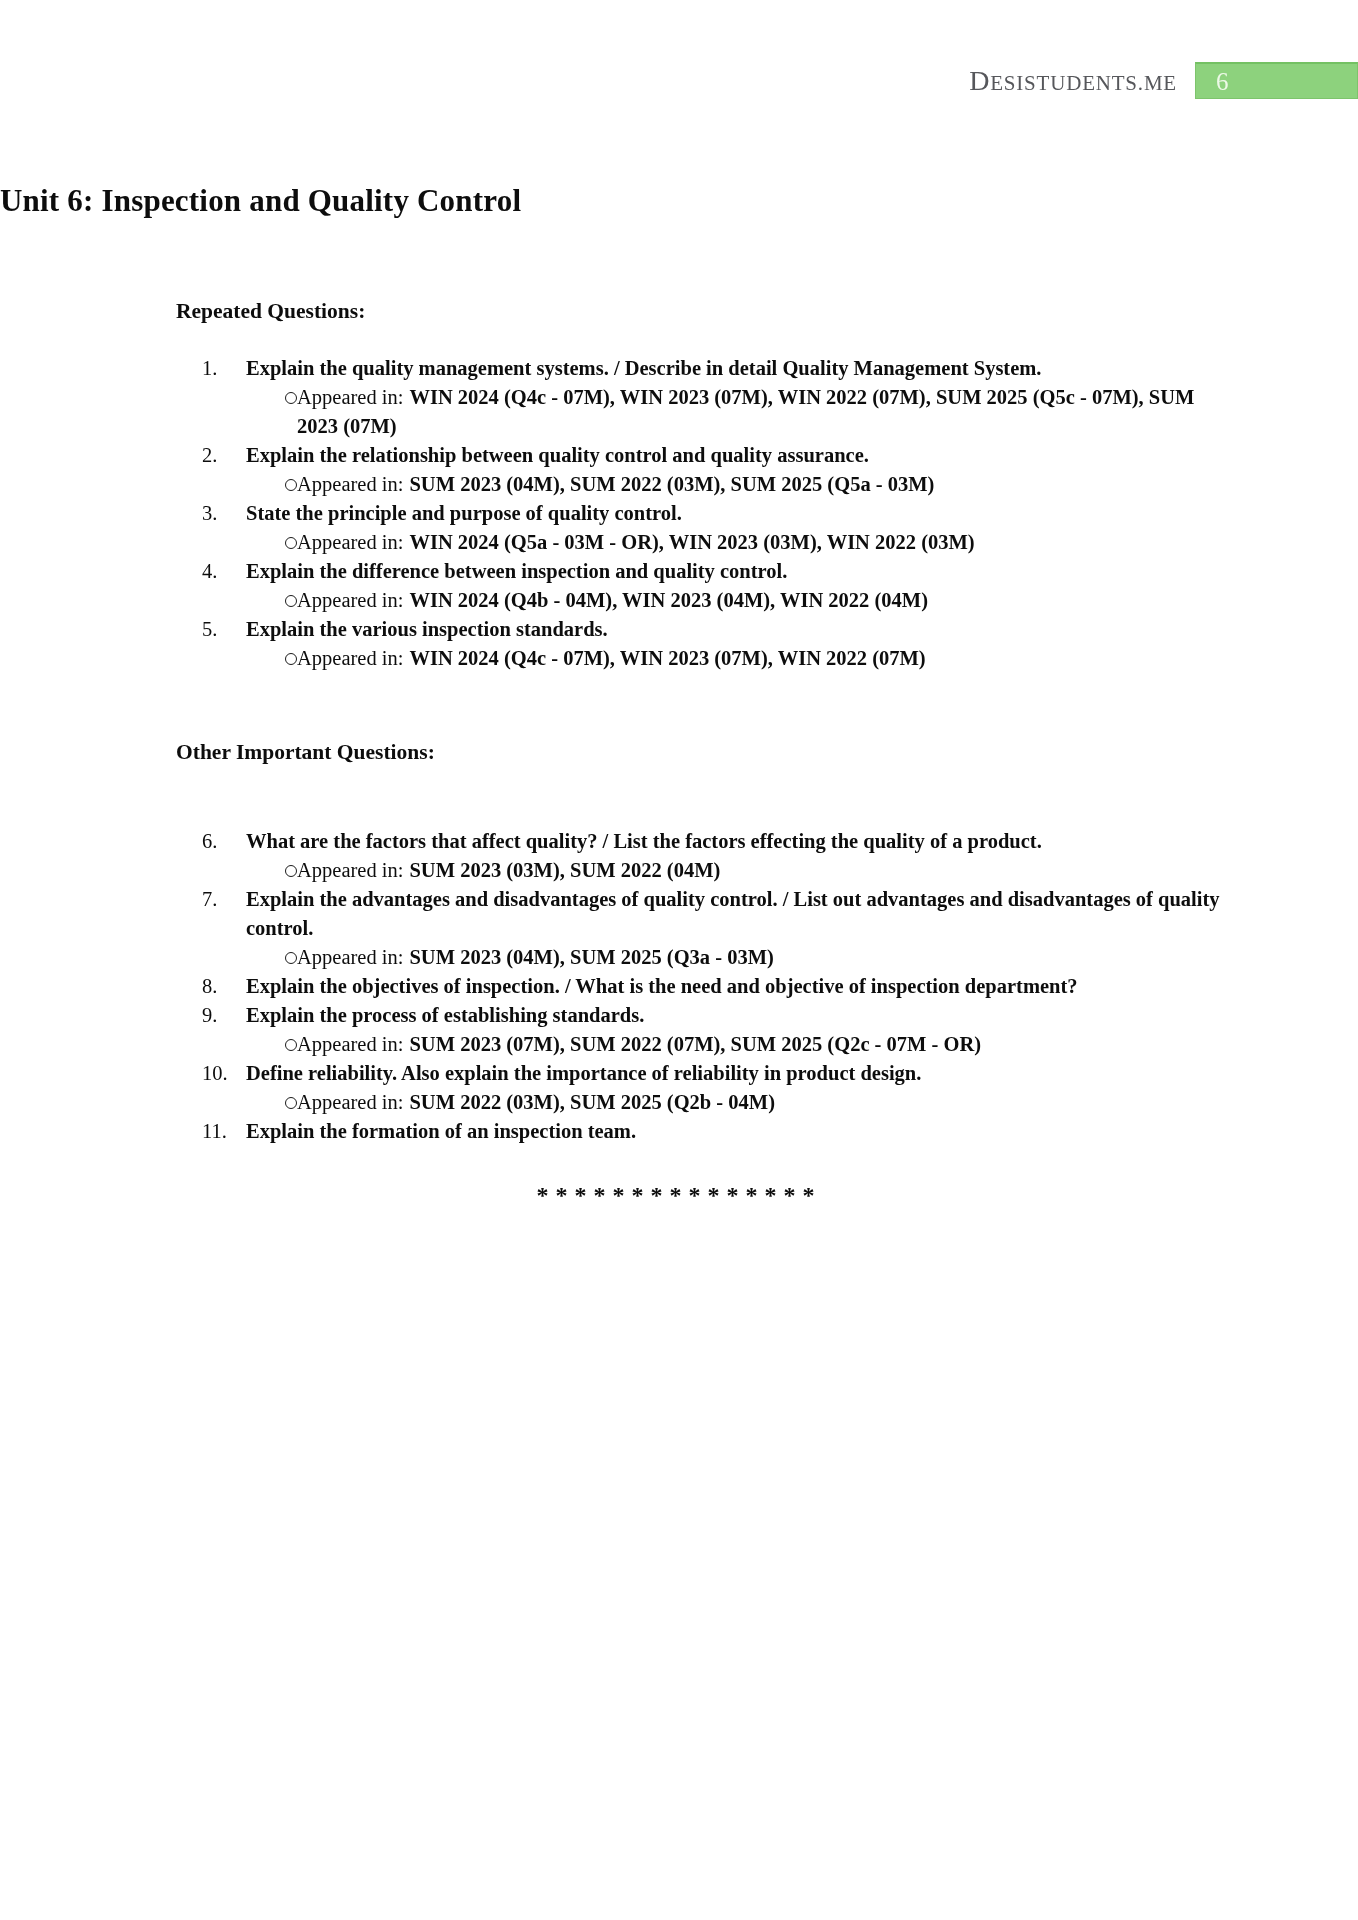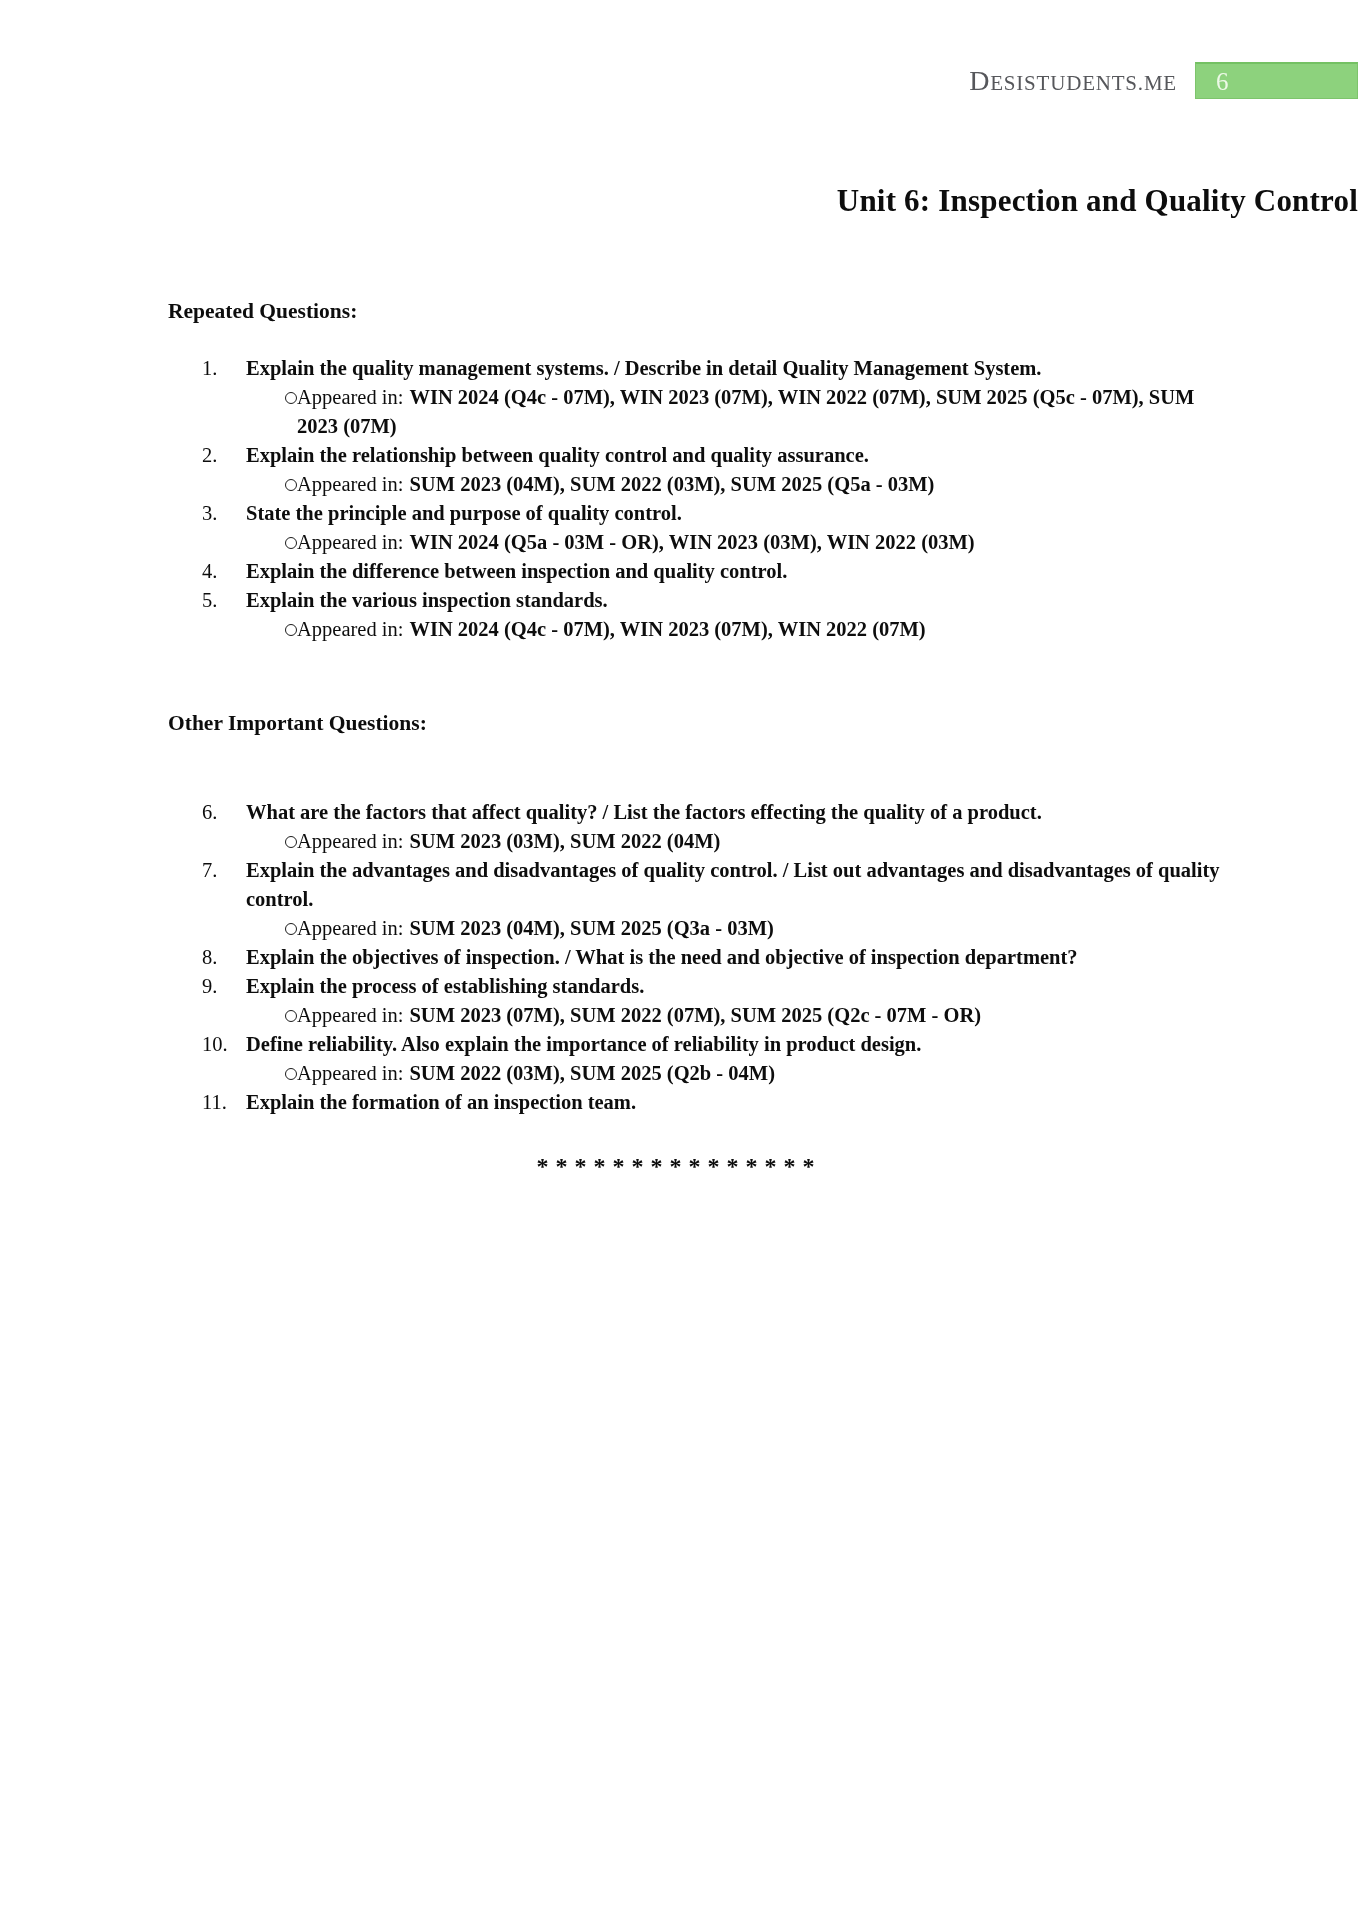--- a/index.html
+++ b/index.html
@@ -46,33 +46,33 @@
     color: #edf9e7;
     font-size: 25px;
     margin-left: 20px;
     line-height: 1;
   }
 
   
   .title {
     margin: 0;
     padding-top: 182px;
-    text-align: right;
+    text-align: left;
     font-size: 31px;
     font-weight: bold;
     letter-spacing: 0.2px;
     line-height: 38px;
   }
 
   
   .content { margin: 78px 138px 0 164px; }
   .section-heading {
     font-size: 21.5px;
     font-weight: bold;
-    margin: 4px;
+    margin: 12px;
     line-height: 26px;
   }
   .items { margin-top: 30px; padding-left: 38px; }
   .qsection + .qsection { margin-top: 66px; }
   .qsection + .qsection .items { margin-top: 62px; }
 
   .item { display: flex; font-size: 20.5px; line-height: 29px; }
   .num { width: 44px; flex-shrink: 0; font-weight: normal; }
   .body { flex: 1 1 auto; min-width: 0; }
   .question { font-weight: bold; }
@@ -157,20 +157,26 @@
           <span class="appeared-label">Appeared in:</span><span class="appeared-refs">WIN 2024 (Q5a - 03M - OR), WIN 2023 (03M), WIN 2022 (03M)</span>
         </div>
       </div>
     </div>
   </div>
 
   <div class="item">
     <span class="num">4.</span>
     <div class="body">
       <div class="question">Explain the difference between inspection and quality control.</div>
+      <div class="appeared">
+        <span class="bullet"></span>
+        <div class="appeared-text">
+          <span class="appeared-label">Appeared in:</span><span class="appeared-refs">WIN 2024 (Q4b - 04M), WIN 2023 (04M), WIN 2022 (04M)</span>
+        </div>
+      </div>
     </div>
   </div>
 
   <div class="item">
     <span class="num">5.</span>
     <div class="body">
       <div class="question">Explain the various inspection standards.</div>
       <div class="appeared">
         <span class="bullet"></span>
         <div class="appeared-text">

